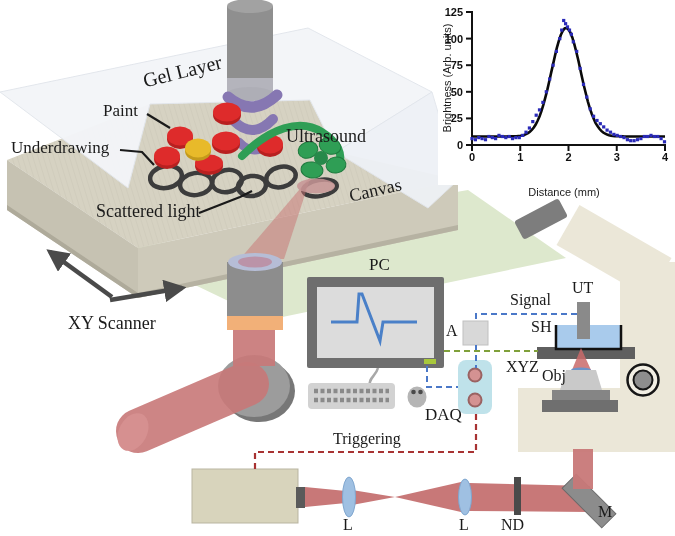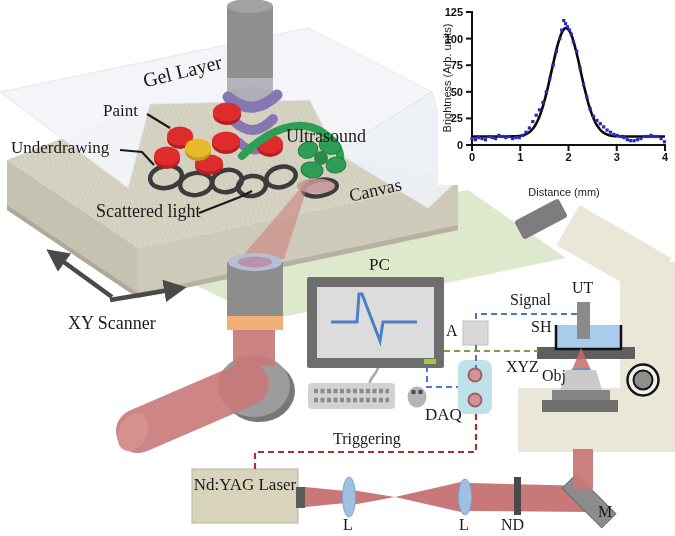--- a/index.html
+++ b/index.html
@@ -288,21 +288,20 @@
 
 <div class="lbl" style="left:369px;top:256px;font-size:17px;">PC</div>
 <div class="lbl" style="left:446px;top:322px;font-size:16px;">A</div>
 <div class="lbl" style="left:425px;top:406px;font-size:17px;">DAQ</div>
 <div class="lbl" style="left:510px;top:291px;font-size:16px;">Signal</div>
 <div class="lbl" style="left:506px;top:358px;font-size:16px;">XYZ</div>
 <div class="lbl" style="left:572px;top:279px;font-size:16px;">UT</div>
 <div class="lbl" style="left:531px;top:318px;font-size:16px;text-align:right;">SH</div>
 <div class="lbl" style="left:542px;top:367px;font-size:16px;">Obj</div>
 <div class="lbl" style="left:333px;top:430px;font-size:16px;">Triggering</div>
-<div class="lbl ctr" style="left:192px;top:474px;width:106px;font-size:17px;line-height:1.25;">Nd:YAG Laser</div>
 <div class="lbl" style="left:343px;top:516px;font-size:16px;">L</div>
 <div class="lbl" style="left:459px;top:516px;font-size:16px;">L</div>
 <div class="lbl" style="left:501px;top:516px;font-size:16px;text-align:center;">ND</div>
 <div class="lbl" style="left:598px;top:503px;font-size:16px;">M</div>
 
 <div class="lbl sans" style="left:447px;top:78px;font-size:11px;transform:translate(-50%,-50%) rotate(-90deg);">Brightness (Arb. units)</div>
 <div class="lbl sans" style="left:564px;top:162px;font-size:11px;transform:translate(-50%,0);margin-top:24px;">Distance (mm)</div>
 
 </div>
 

